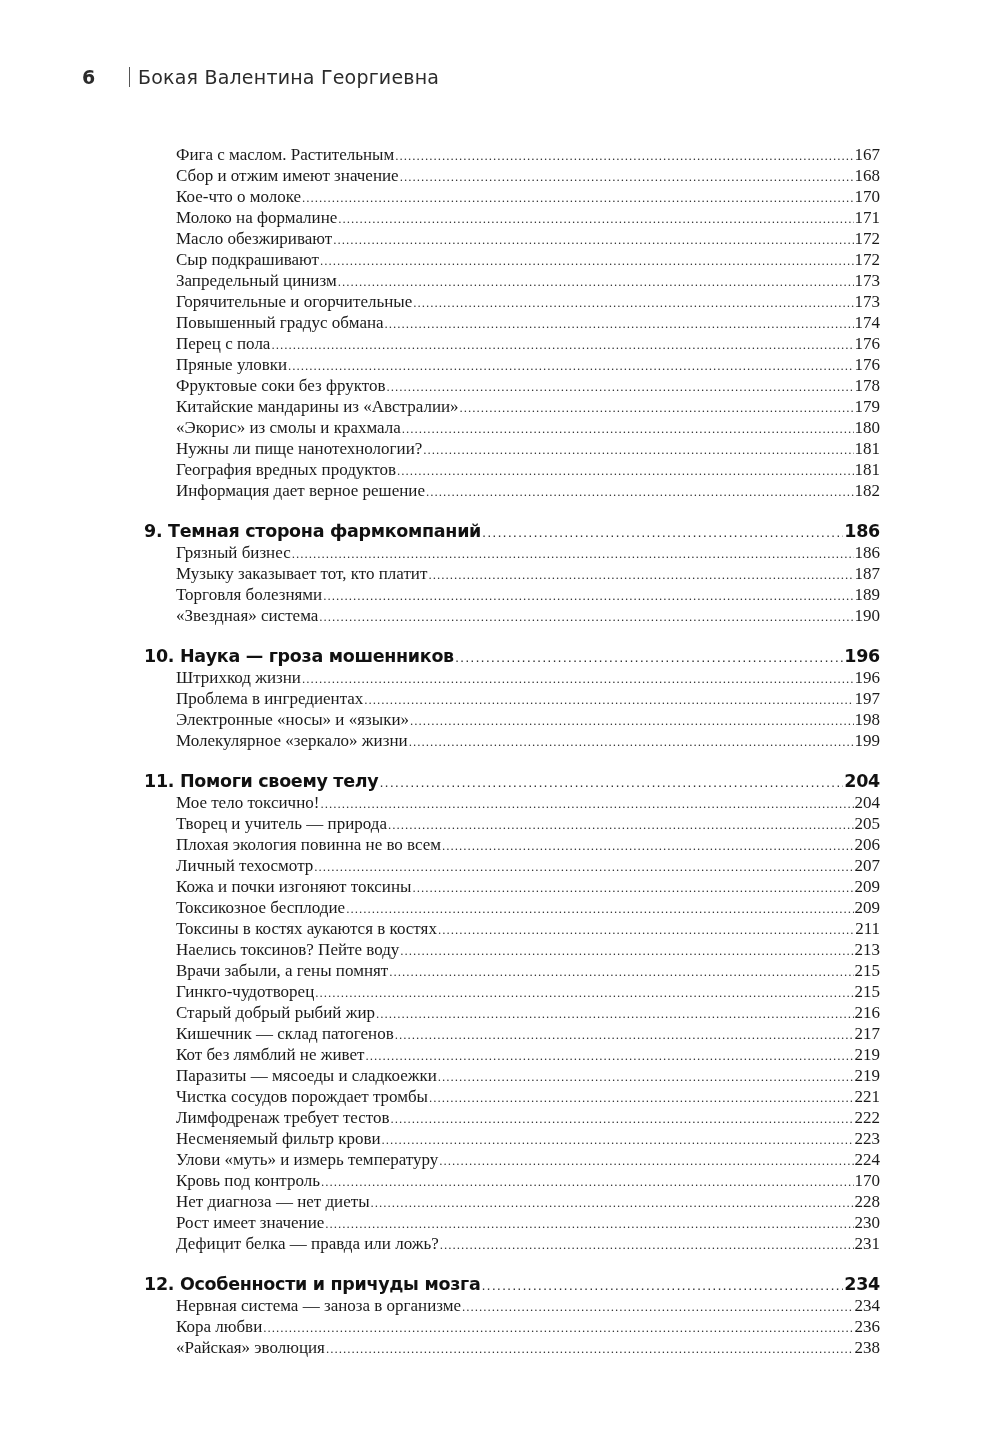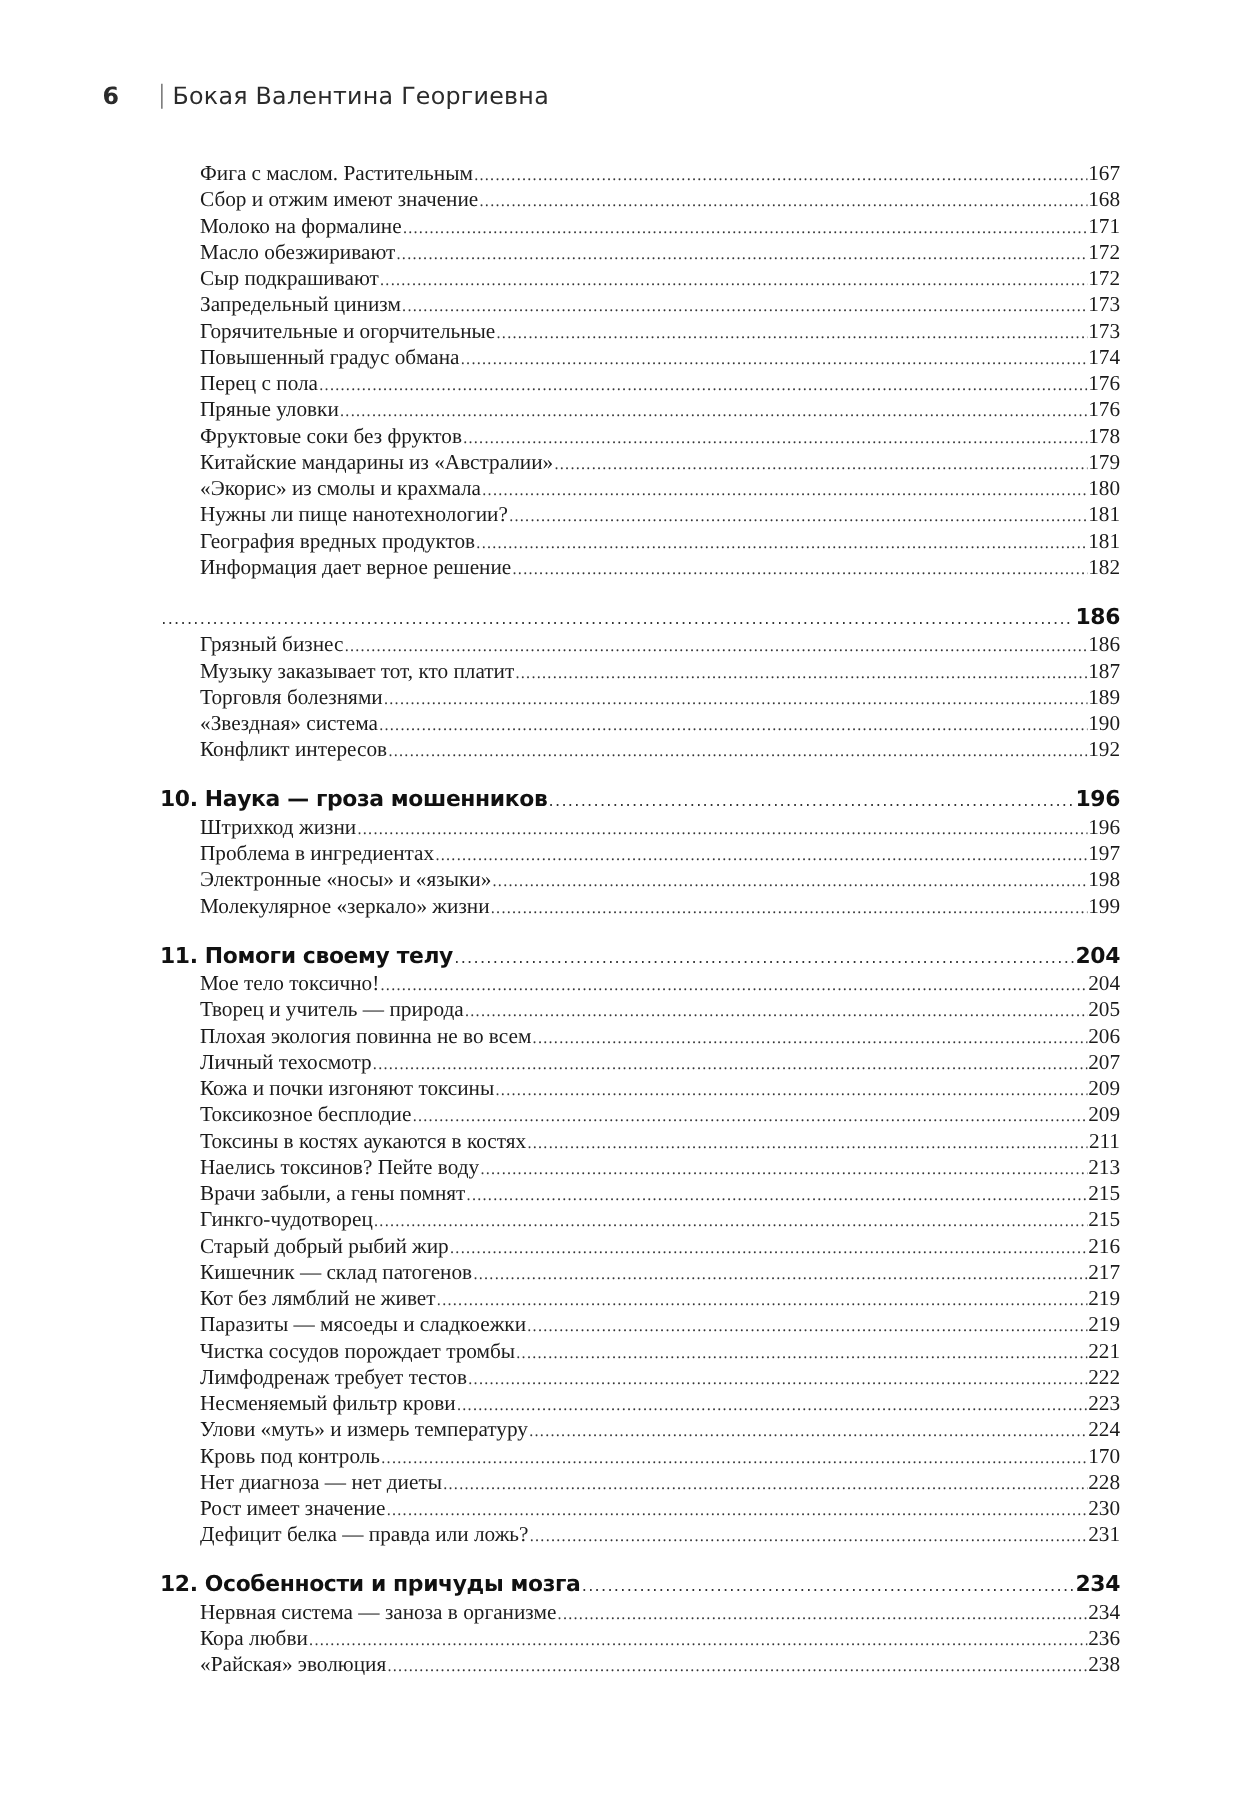--- a/index.html
+++ b/index.html
@@ -37,21 +37,21 @@
       background: #555;
       margin: 0 8px 0 7px;
     }
     .toc {
       position: absolute;
       top: 128px;
       left: 128px;
       width: 768px;
     }
     .section {
-      margin: 0;
+      margin: 16px;
     }
     .section + .section {
       margin-top: 19px;
     }
     .entry {
       display: flex;
       align-items: baseline;
       height: 21px;
       line-height: 21px;
       font-family: "Liberation Serif", "DejaVu Serif", serif;
@@ -109,20 +109,25 @@
         <span class="title">Фига с маслом. Растительным</span>
         <span class="leader"></span>
         <span class="page">167</span>
       </div>
       <div class="entry sub">
         <span class="title">Сбор и отжим имеют значение</span>
         <span class="leader"></span>
         <span class="page">168</span>
       </div>
       <div class="entry sub">
+        <span class="title">Кое-что о молоке</span>
+        <span class="leader"></span>
+        <span class="page">170</span>
+      </div>
+      <div class="entry sub">
         <span class="title">Молоко на формалине</span>
         <span class="leader"></span>
         <span class="page">171</span>
       </div>
       <div class="entry sub">
         <span class="title">Масло обезжиривают</span>
         <span class="leader"></span>
         <span class="page">172</span>
       </div>
       <div class="entry sub">
@@ -181,20 +186,21 @@
         <span class="page">181</span>
       </div>
       <div class="entry sub">
         <span class="title">Информация дает верное решение</span>
         <span class="leader"></span>
         <span class="page">182</span>
       </div>
     </div>
     <div class="section">
       <div class="entry chapter">
+        <span class="title">9. Темная сторона фармкомпаний</span>
         <span class="leader"></span>
         <span class="page">186</span>
       </div>
       <div class="entry sub">
         <span class="title">Грязный бизнес</span>
         <span class="leader"></span>
         <span class="page">186</span>
       </div>
       <div class="entry sub">
         <span class="title">Музыку заказывает тот, кто платит</span>
@@ -203,25 +209,20 @@
       </div>
       <div class="entry sub">
         <span class="title">Торговля болезнями</span>
         <span class="leader"></span>
         <span class="page">189</span>
       </div>
       <div class="entry sub">
         <span class="title">«Звездная» система</span>
         <span class="leader"></span>
         <span class="page">190</span>
-      </div>
-      <div class="entry sub">
-        <span class="title">Конфликт интересов</span>
-        <span class="leader"></span>
-        <span class="page">192</span>
       </div>
     </div>
     <div class="section">
       <div class="entry chapter">
         <span class="title">10. Наука — гроза мошенников</span>
         <span class="leader"></span>
         <span class="page">196</span>
       </div>
       <div class="entry sub">
         <span class="title">Штрихкод жизни</span>

